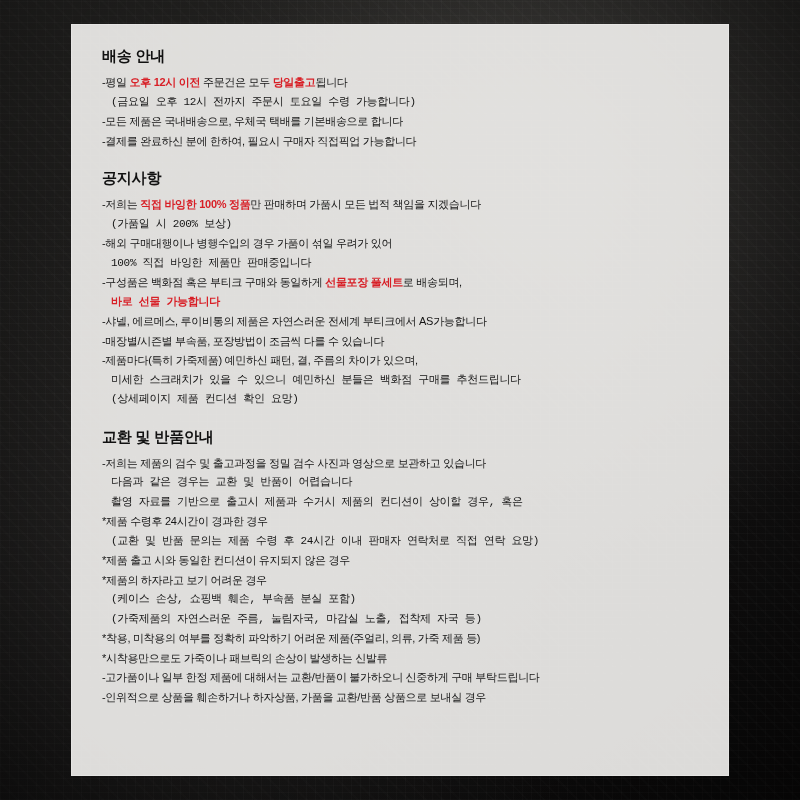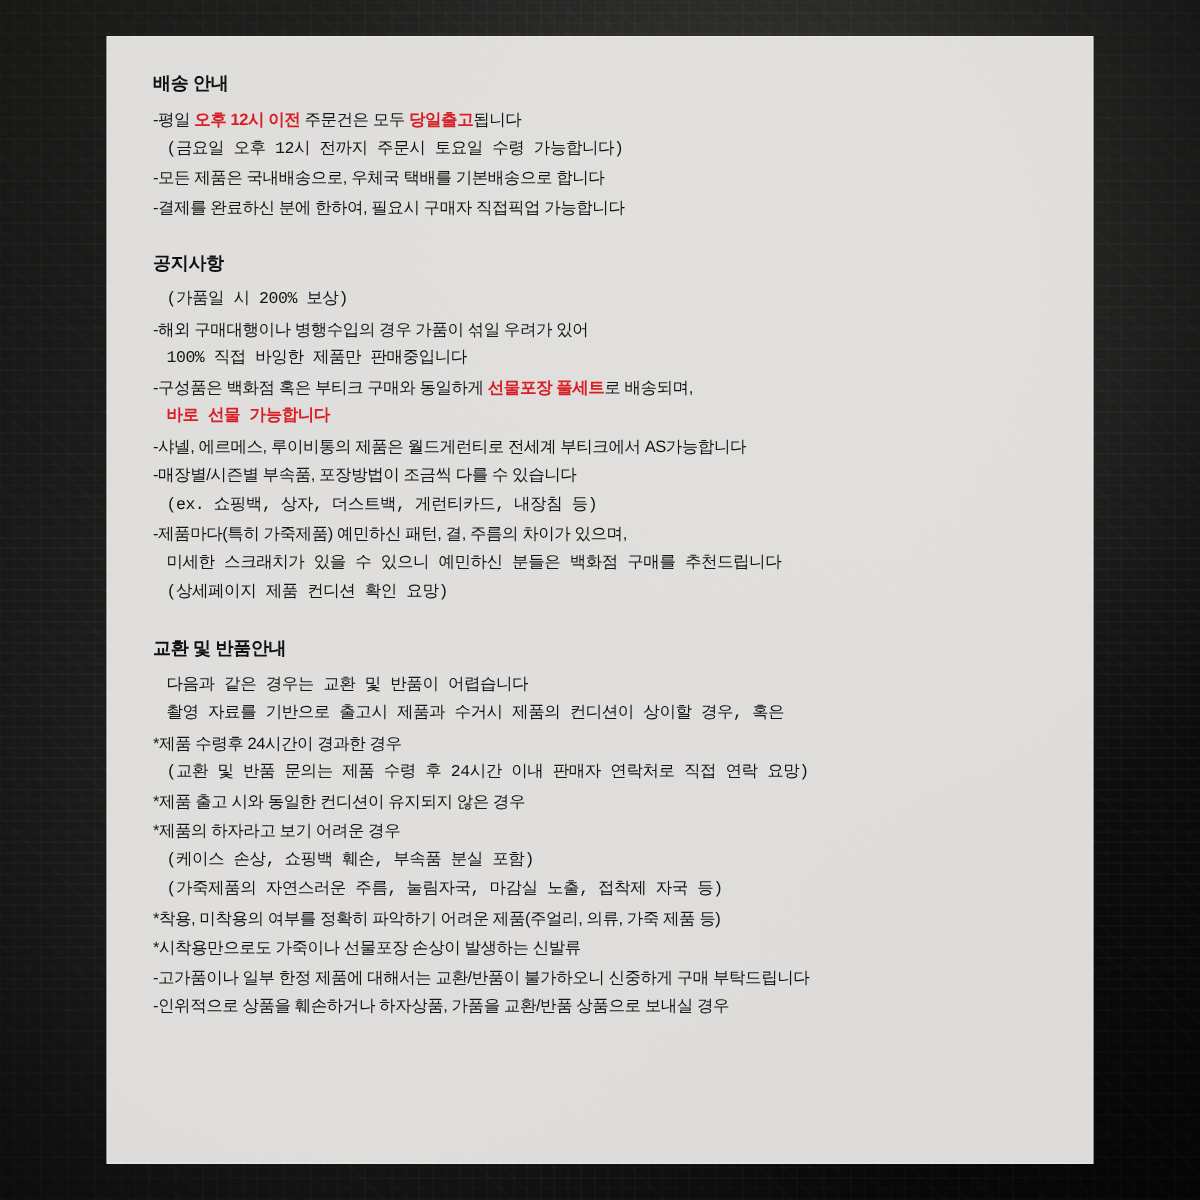--- a/index.html
+++ b/index.html
@@ -44,21 +44,21 @@
     position: absolute;
     left: 71px; top: 24px;
     width: 658px; height: 752px;
     background: rgba(244,243,241,0.90);
     border: 1px solid rgba(255,255,255,0.25);
     padding: 22px 26px 10px 30px;
     overflow: hidden;
   }
   .section { margin-bottom: 4px; }
   .section-title {
-    font-size: 12px;
+    font-size: 15px;
     font-weight: bold;
     color: #111111;
     margin: 0 0 7px 0;
     letter-spacing: -0.2px;
   }
   .gap-md { height: 14px; }
   .line {
     font-size: 11px;
     line-height: 19.5px;
     color: #141414;
@@ -80,43 +80,44 @@
         <div class="section">
           <div class="section-title">배송 안내</div>
           <div class="line"><span>-평일 </span><span class="red">오후 12시 이전</span><span> 주문건은 모두 </span><span class="red">당일출고</span><span>됩니다</span></div>
           <div class="line indent"><span>(금요일 오후 12시 전까지 주문시 토요일 수령 가능합니다)</span></div>
           <div class="line"><span>-모든 제품은 국내배송으로, 우체국 택배를 기본배송으로 합니다</span></div>
           <div class="line"><span>-결제를 완료하신 분에 한하여, 필요시 구매자 직접픽업 가능합니다</span></div>
         </div>
         <div class="gap-md"></div>
         <div class="section">
           <div class="section-title">공지사항</div>
+          <div class="line"><span>-저희는 </span><span class="red">직접 바잉한 100% 정품</span><span>만 판매하며 가품시 모든 법적 책임을 지겠습니다</span></div>
           <div class="line indent"><span>(가품일 시 200% 보상)</span></div>
           <div class="line"><span>-해외 구매대행이나 병행수입의 경우 가품이 섞일 우려가 있어</span></div>
           <div class="line indent"><span>100% 직접 바잉한 제품만 판매중입니다</span></div>
           <div class="line"><span>-구성품은 백화점 혹은 부티크 구매와 동일하게 </span><span class="red">선물포장 풀세트</span><span>로 배송되며,</span></div>
           <div class="line indent"><span class="red">바로 선물 가능합니다</span></div>
-          <div class="line"><span>-샤넬, 에르메스, 루이비통의 제품은 월드게런티로 전세계 부티크에서 AS가능합니다</span></div>
+          <div class="line"><span>-샤넬, 에르메스, 루이비통의 제품은 자연스러운 전세계 부티크에서 AS가능합니다</span></div>
           <div class="line"><span>-매장별/시즌별 부속품, 포장방법이 조금씩 다를 수 있습니다</span></div>
-          <div class="line indent"><span>(ex. 쇼핑백, 상자, 더스트백, 게런티카드, 내장침 등)</span></div>
           <div class="line"><span>-제품마다(특히 가죽제품) 예민하신 패턴, 결, 주름의 차이가 있으며,</span></div>
           <div class="line indent"><span>미세한 스크래치가 있을 수 있으니 예민하신 분들은 백화점 구매를 추천드립니다</span></div>
           <div class="line indent"><span>(상세페이지 제품 컨디션 확인 요망)</span></div>
         </div>
         <div class="gap-md"></div>
         <div class="section">
           <div class="section-title">교환 및 반품안내</div>
+          <div class="line"><span>-저희는 제품의 검수 및 출고과정을 정밀 검수 사진과 영상으로 보관하고 있습니다</span></div>
           <div class="line indent"><span>다음과 같은 경우는 교환 및 반품이 어렵습니다</span></div>
           <div class="line indent"><span>촬영 자료를 기반으로 출고시 제품과 수거시 제품의 컨디션이 상이할 경우, 혹은</span></div>
           <div class="line"><span>*제품 수령후 24시간이 경과한 경우</span></div>
           <div class="line indent"><span>(교환 및 반품 문의는 제품 수령 후 24시간 이내 판매자 연락처로 직접 연락 요망)</span></div>
           <div class="line"><span>*제품 출고 시와 동일한 컨디션이 유지되지 않은 경우</span></div>
           <div class="line"><span>*제품의 하자라고 보기 어려운 경우</span></div>
           <div class="line indent"><span>(케이스 손상, 쇼핑백 훼손, 부속품 분실 포함)</span></div>
           <div class="line indent"><span>(가죽제품의 자연스러운 주름, 눌림자국, 마감실 노출, 접착제 자국 등)</span></div>
           <div class="line"><span>*착용, 미착용의 여부를 정확히 파악하기 어려운 제품(주얼리, 의류, 가죽 제품 등)</span></div>
-          <div class="line"><span>*시착용만으로도 가죽이나 선물포장 손상이 발생하는 신발류</span></div>
+          <div class="line"><span>*시착용만으로도 가죽이나 패브릭의 손상이 발생하는 신발류</span></div>
           <div class="line"><span>-고가품이나 일부 한정 제품에 대해서는 교환/반품이 불가하오니 신중하게 구매 부탁드립니다</span></div>
           <div class="line"><span>-인위적으로 상품을 훼손하거나 하자상품, 가품을 교환/반품 상품으로 보내실 경우</span></div>
         </div>
       </div>
   </div>
 </div>
 
 </body></html>

